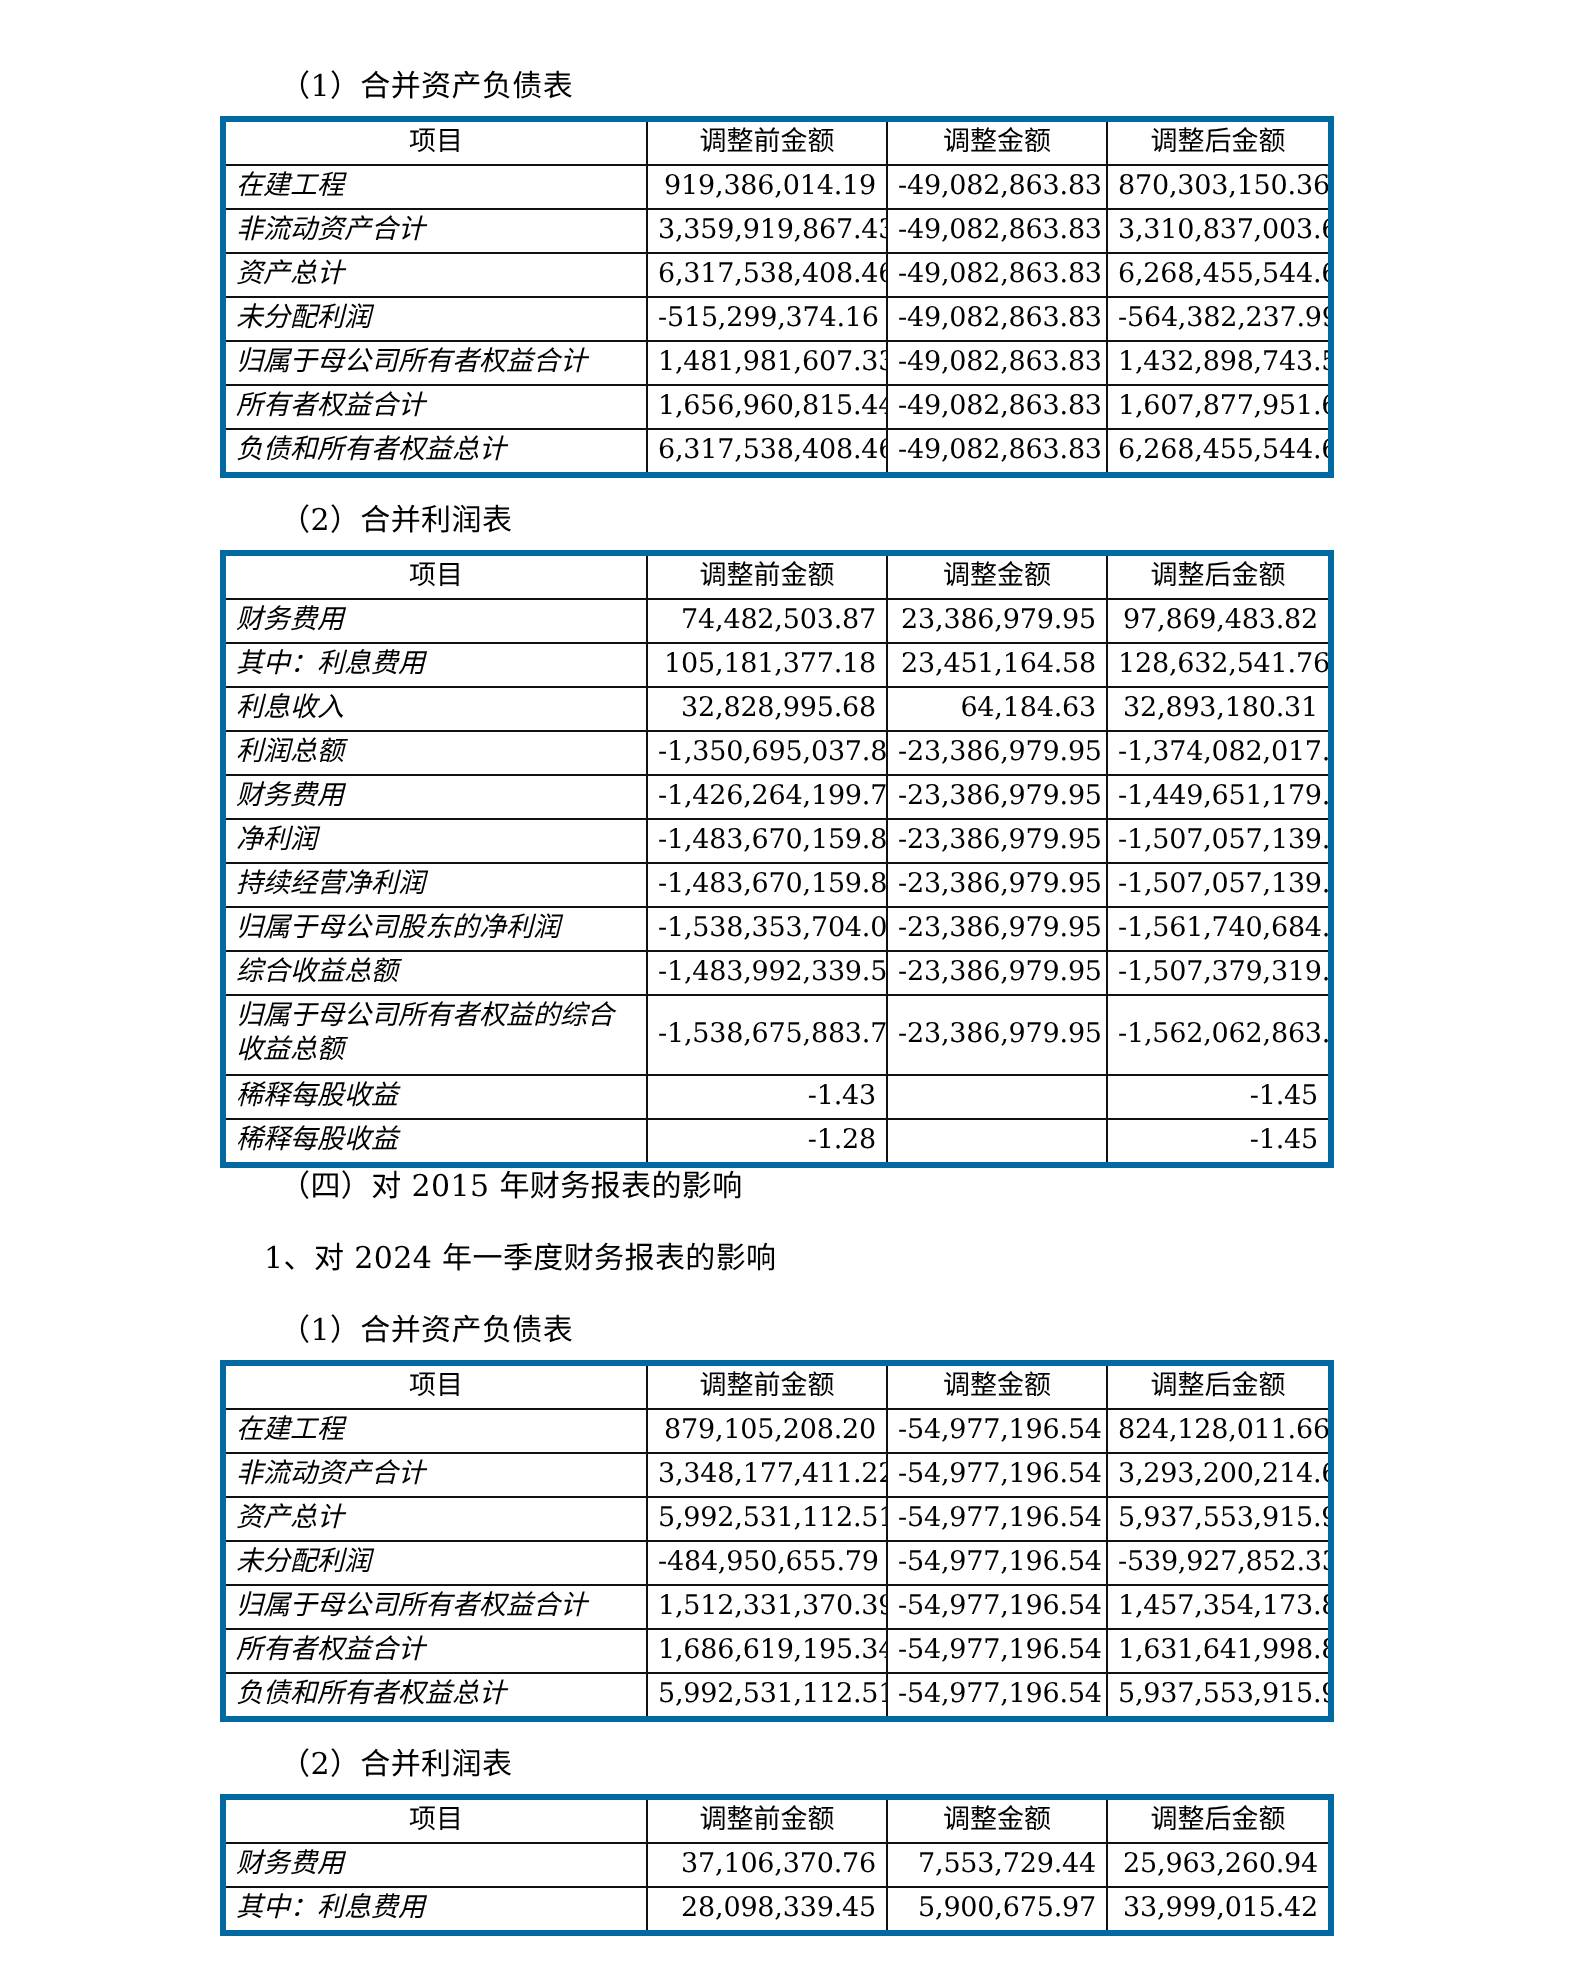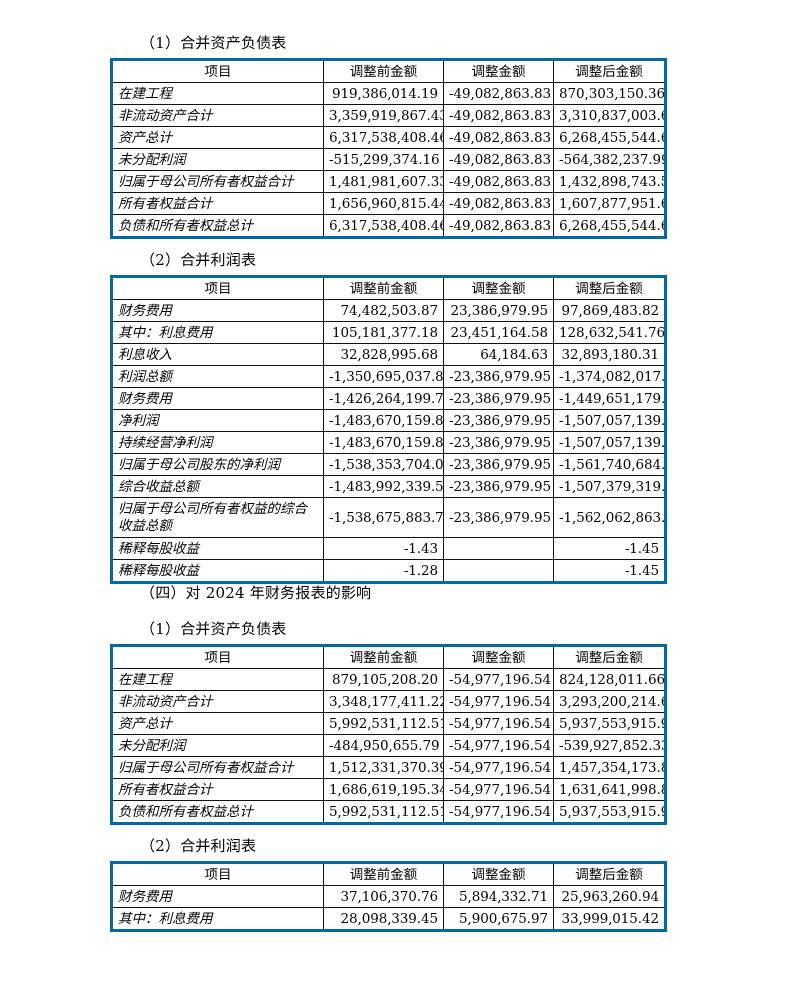--- a/index.html
+++ b/index.html
@@ -261,21 +261,22 @@
               <td class="item">稀释每股收益</td>
               <td class="num">-1.28</td>
               <td class="num"></td>
               <td class="num">-1.45</td>
             </tr>
           </tbody>
       </table>
     </div>
 
 
-    <p class="heading">（四）对 2024 年财务报表的影响</p>
+    <p class="heading">（四）对 2015 年财务报表的影响</p>
+    <p class="heading heading-flush gap-before">1、对 2024 年一季度财务报表的影响</p>
 
     <p class="heading gap-before">（1）合并资产负债表</p>
 
     <div class="tbl-wrap">
       <table class="fin">
         <colgroup>
           <col class="c-item">
             <col class="c-before">
             <col class="c-adj">
             <col class="c-after">
@@ -350,21 +351,21 @@
             <th>项目</th>
             <th>调整前金额</th>
             <th>调整金额</th>
             <th>调整后金额</th>
           </tr>
         </thead>
         <tbody>
             <tr>
               <td class="item">财务费用</td>
               <td class="num">37,106,370.76</td>
-              <td class="num">5,894,332.71</td>
+              <td class="num">7,553,729.44</td>
               <td class="num">25,963,260.94</td>
             </tr>
             <tr>
               <td class="item">其中：利息费用</td>
               <td class="num">28,098,339.45</td>
               <td class="num">5,900,675.97</td>
               <td class="num">33,999,015.42</td>
             </tr>
           </tbody>
       </table>

